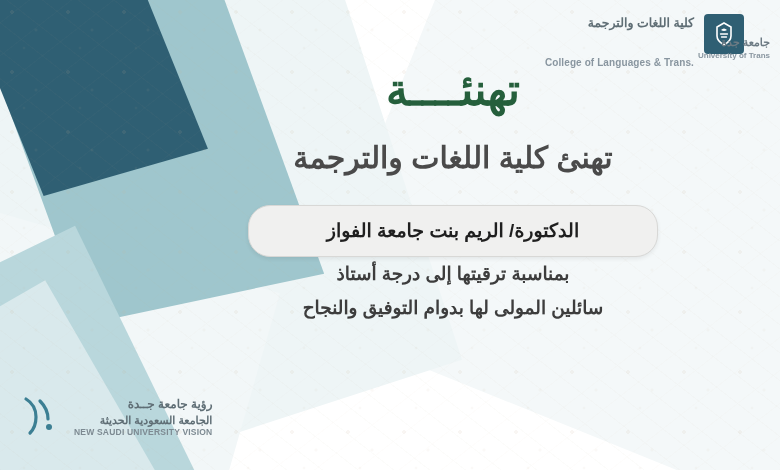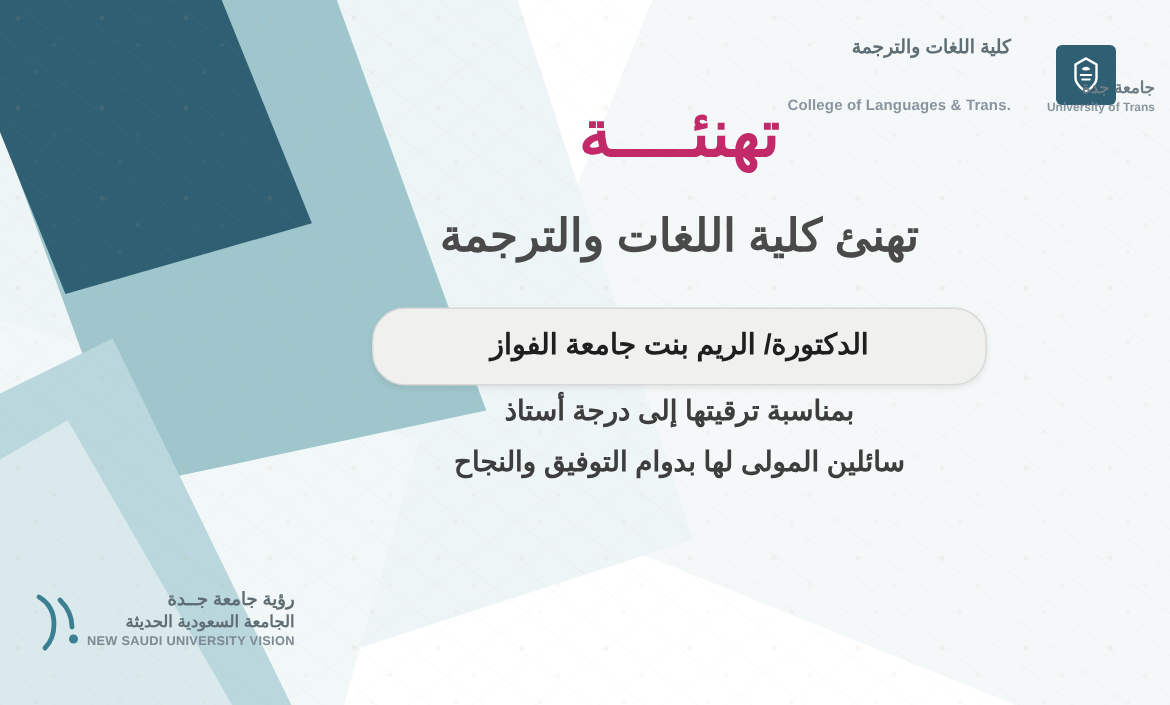--- a/index.html
+++ b/index.html
@@ -115,21 +115,21 @@
       repeating-linear-gradient(-38deg, rgba(190,170,140,.12) 0 1px, transparent 1px 26px);
   }
 
   
   .header {
     position: absolute;
     top: 14px;
     right: 16px;
     display: flex;
     align-items: center;
-    gap: 28px;
+    gap: 8px;
     z-index: 6;
   }
   .college-block {
     text-align: right;
     line-height: 1.25;
   }
   .college-ar {
     font-size: 12.5px;
     font-weight: bold;
     color: #5f6e75;
@@ -140,21 +140,20 @@
     font-size: 10px;
     font-weight: bold;
     color: #8996a0;
     letter-spacing: .1px;
     margin-top: 25px;
   }
   .uni-logo {
     width: 62px;
     height: 58px;
     position: relative;
-    margin-top: 16px;
   }
   .uni-mark {
     position: absolute;
     left: 2px;
     top: 0;
     width: 40px;
     height: 40px;
     background: #2f5f73;
     border-radius: 4px;
     display: flex;
@@ -187,21 +186,21 @@
     left: 150px;
     right: 24px;
     top: 60px;
     z-index: 5;
     text-align: center;
     direction: rtl;
   }
   .tahnia {
     font-size: 44px;
     font-weight: bold;
-    color: #be185d;
+    color: #14532d;
     letter-spacing: 6px;
     line-height: 1;
     margin: 8px 0 0;
     opacity: .92;
   }
   .headline {
     margin-top: 26px;
     font-size: 30px;
     font-weight: bold;
     color: #4a4a4a;
@@ -229,22 +228,22 @@
     font-weight: bold;
   }
   .body-lines div { }
 
   
   .vision {
     position: absolute;
     left: 18px;
     bottom: 28px;
     display: flex;
-    align-items: flex-start;
-    gap: 0;
+    align-items: center;
+    gap: 16px;
     z-index: 6;
     direction: rtl;
   }
   .vision-text {
     text-align: right;
     line-height: 1.3;
   }
   .vision-ar1 {
     font-size: 12px;
     font-weight: bold;

